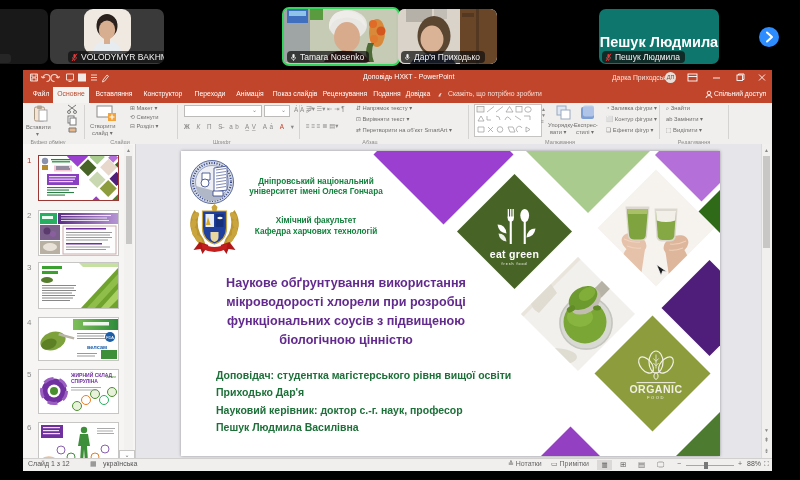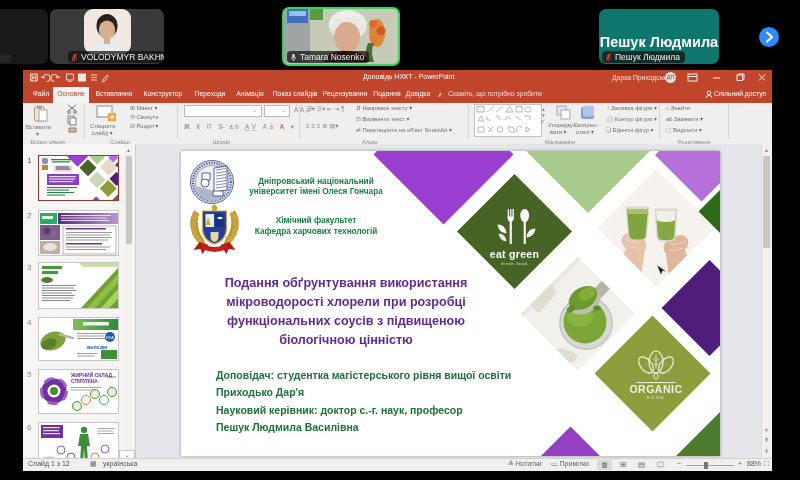--- a/index.html
+++ b/index.html
@@ -58,20 +58,38 @@
     <path d="M45 16 Q48 0 64 2 Q80 4 82 18 L76 12 Q66 6 54 10 Q47 12 45 22 Z" fill="#efedea"></path>
     <path d="M40 53 Q46 40 63 42 Q80 42 86 53 Z" fill="#5a2320"></path>
   </svg>
   <div class="vlabel" style="left:3px;"><svg class="mic" viewBox="0 0 10 12">
           <rect x="3.4" y="1" width="3.2" height="6" rx="1.6" fill="#eee"></rect>
           <path d="M2 5.5 Q2 9 5 9 Q8 9 8 5.5" stroke="#eee" fill="none"></path>
           <line x1="5" y1="9" x2="5" y2="11" stroke="#eee"></line>
         </svg>Tamara Nosenko</div>
 </div>
 
+<div class="tile" style="left:398px;width:99px;background:#d6d0c6;">
+  <svg width="99" height="55" viewBox="0 0 99 55" style="position:absolute;left:0;top:0;">
+    <rect x="0" y="0" width="99" height="55" fill="#d9d3c9"></rect>
+    <rect x="62" y="0" width="37" height="55" fill="#684627"></rect>
+    <rect x="78" y="0" width="3" height="55" fill="#543821"></rect>
+    <rect x="64" y="4" width="12" height="4" fill="#543821"></rect>
+    <rect x="8" y="0" width="26" height="13" fill="#b5b0a8"></rect>
+    <rect x="36" y="0" width="13" height="10" fill="#c3beb5"></rect>
+    <ellipse cx="36" cy="27" rx="16.5" ry="20" fill="#5b4632"></ellipse>
+    <ellipse cx="34" cy="30" rx="11.5" ry="13.5" fill="#dab396"></ellipse>
+    <path d="M22 28 Q22 12 34 12 Q46 12 46 28 L42 20 Q38 15 30 16 Q24 17 22 28 Z" fill="#5b4632"></path>
+    <path d="M12 55 Q18 44 35 45 Q52 44 58 55 Z" fill="#27335c"></path>
+  </svg>
+  <div class="vlabel" style="left:3px;"><svg class="mic" viewBox="0 0 10 12">
+          <rect x="3.4" y="1" width="3.2" height="6" rx="1.6" fill="#eee"></rect>
+          <path d="M2 5.5 Q2 9 5 9 Q8 5.5 8 5.5" stroke="#eee" fill="none"></path>
+        </svg>Дар'я Приходько</div>
+</div>
 
 
 <div class="tile" style="left:599px;width:120px;background:#0f766e;">
   <div class="ab" style="left:0;top:25px;width:120px;text-align:center;color:#fff;font-size:14.5px;font-weight:bold;">Пешук Людмила</div>
   <div class="vlabel" style="left:3px;"><svg class="mic" viewBox="0 0 10 12">
           <rect x="3.4" y="1" width="3.2" height="6" rx="1.6" fill="#e03c3c"></rect>
           <path d="M2 5.5 Q2 9 5 9 Q8 9 8 5.5" stroke="#e03c3c" fill="none"></path>
           <line x1="5" y1="9" x2="5" y2="11" stroke="#e03c3c"></line>
           <line x1="8.5" y1="0.5" x2="1.5" y2="11" stroke="#e03c3c" stroke-width="1.4"></line>
         </svg>Пешук Людмила</div>
@@ -545,21 +563,21 @@
     <path d="M2.5 -12 q3 -2.5 6 0 q-3 2.5 -6 0 z" fill="#fff"></path>
     <path d="M-4 2 h8 v5 q0 4 -4 5 q-4 -1 -4 -5 z" fill="#e8d8a0"></path>
     <path d="M-15 12 l-6 8 l7 -1 l2 5 l6 -9 z" fill="#b01818"></path>
     <path d="M15 12 l6 8 l-7 -1 l-2 5 l-6 -9 z" fill="#b01818"></path>
     <path d="M-13 13 q13 8 26 0 l-1 6 q-12 6 -24 0 z" fill="#c41f1f"></path>
   </g>
 </svg>
 
 <div class="ab" style="left:181px;top:176.5px;width:270px;text-align:center;color:#15813e;font-weight:bold;font-size:8.2px;line-height:10.2px;">Дніпровський національний<br>університет імені Олеся Гончара</div>
 <div class="ab" style="left:181px;top:215px;width:270px;text-align:center;color:#15813e;font-weight:bold;font-size:8.2px;line-height:11.2px;">Хімічний факультет<br>Кафедра харчових технологій</div>
-<div class="ab" style="left:201px;top:273.5px;width:290px;text-align:center;color:#632a8e;font-weight:bold;font-size:12.6px;line-height:19.3px;">Подання обґрунтування використання мікроводорості хлорели при розробці функціональних соусів з підвищеною біологічною цінністю</div>
+<div class="ab" style="left:201px;top:273.5px;width:290px;text-align:center;color:#632a8e;font-weight:bold;font-size:12.6px;line-height:19.3px;">Наукове обґрунтування використання мікроводорості хлорели при розробці функціональних соусів з підвищеною біологічною цінністю</div>
 <div class="ab" style="left:216px;top:367px;color:#1c7038;font-weight:bold;font-size:10.5px;line-height:17.4px;">Доповідач: студентка магістерського рівня вищої освіти<br>Приходько Дар'я<br>Науковий керівник: доктор с.-г. наук, професор<br>Пешук Людмила Василівна</div>
 </div>
 
 <div id="rscroll">
 <div class="ab" style="left:761px;top:144px;width:10px;height:314px;background:#f1f0ef;border-left:1px solid #dddbd9;"></div>
 <div class="ab" style="left:762px;top:146px;width:9px;height:8px;color:#888;font-size:5px;text-align:center;line-height:8px;">▲</div>
 <div class="ab" style="left:763px;top:156px;width:7px;height:92px;background:#c9c7c5;"></div>
 <div class="ab" style="left:762px;top:426px;width:9px;height:8px;color:#888;font-size:5px;text-align:center;line-height:8px;">▼</div>
 <div class="ab" style="left:762px;top:436px;width:9px;height:9px;color:#777;font-size:6px;text-align:center;line-height:9px;">⇞</div>
 <div class="ab" style="left:762px;top:447px;width:9px;height:9px;color:#777;font-size:6px;text-align:center;line-height:9px;">⇟</div>

